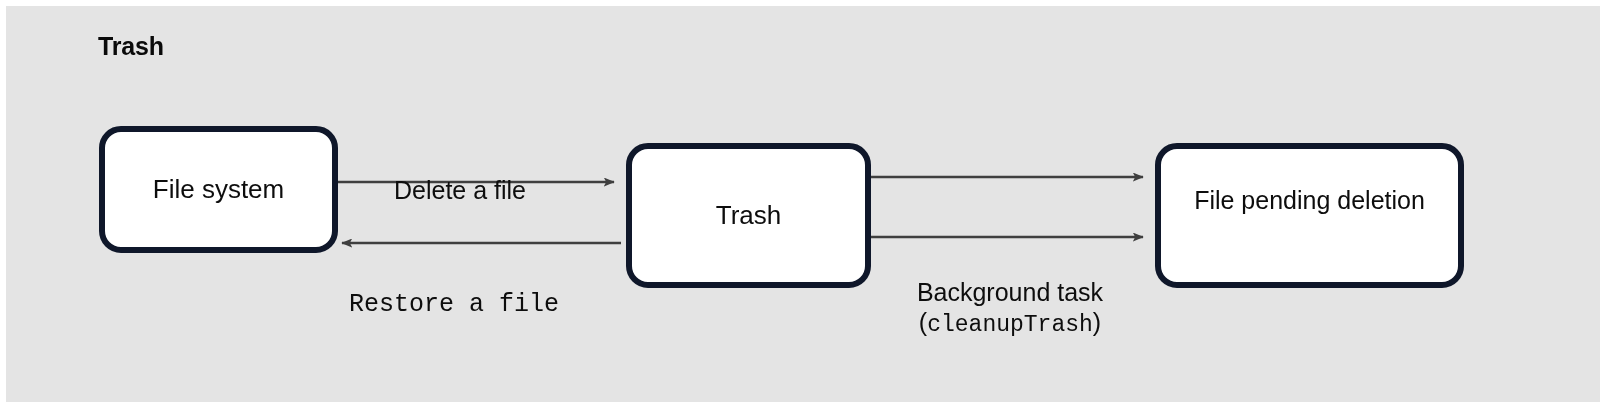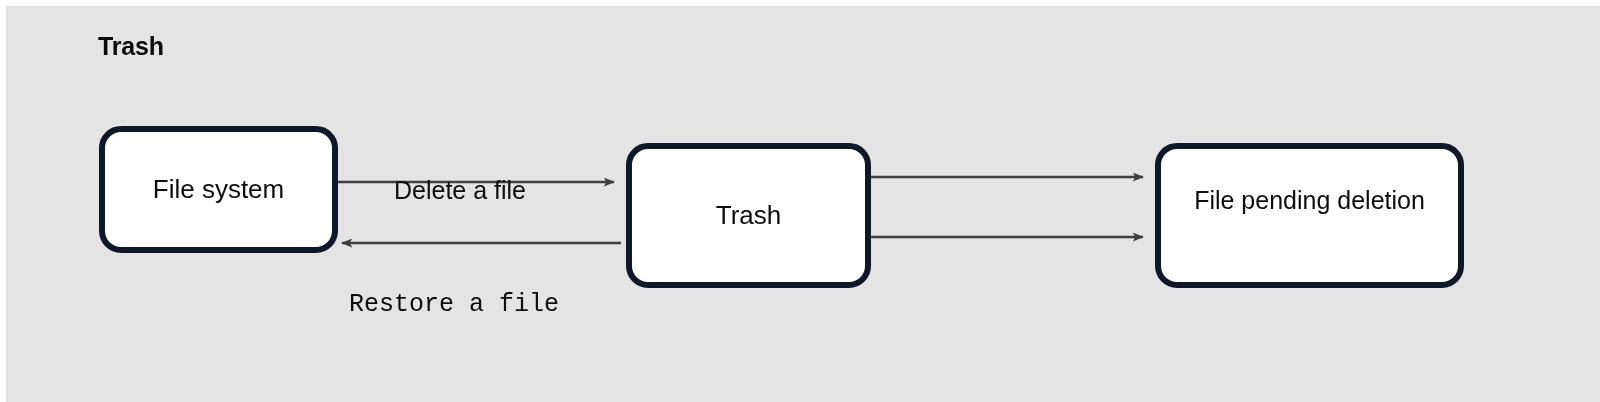--- a/index.html
+++ b/index.html
@@ -140,14 +140,18 @@
       <span>File pending deletion</span><br>
       <br>
     </span>
   </div>
 
   <div class="edge-label" id="label-delete">Delete a file</div>
 
   <div class="edge-label" id="label-restore">Restore a file</div>
 
 
+  <div class="edge-label" id="label-background">
+    <span>Background task</span><br>
+    <span><span>(</span><span class="mono">cleanupTrash</span><span>)</span></span>
+  </div>
 
 </div>
 
 </body></html>

